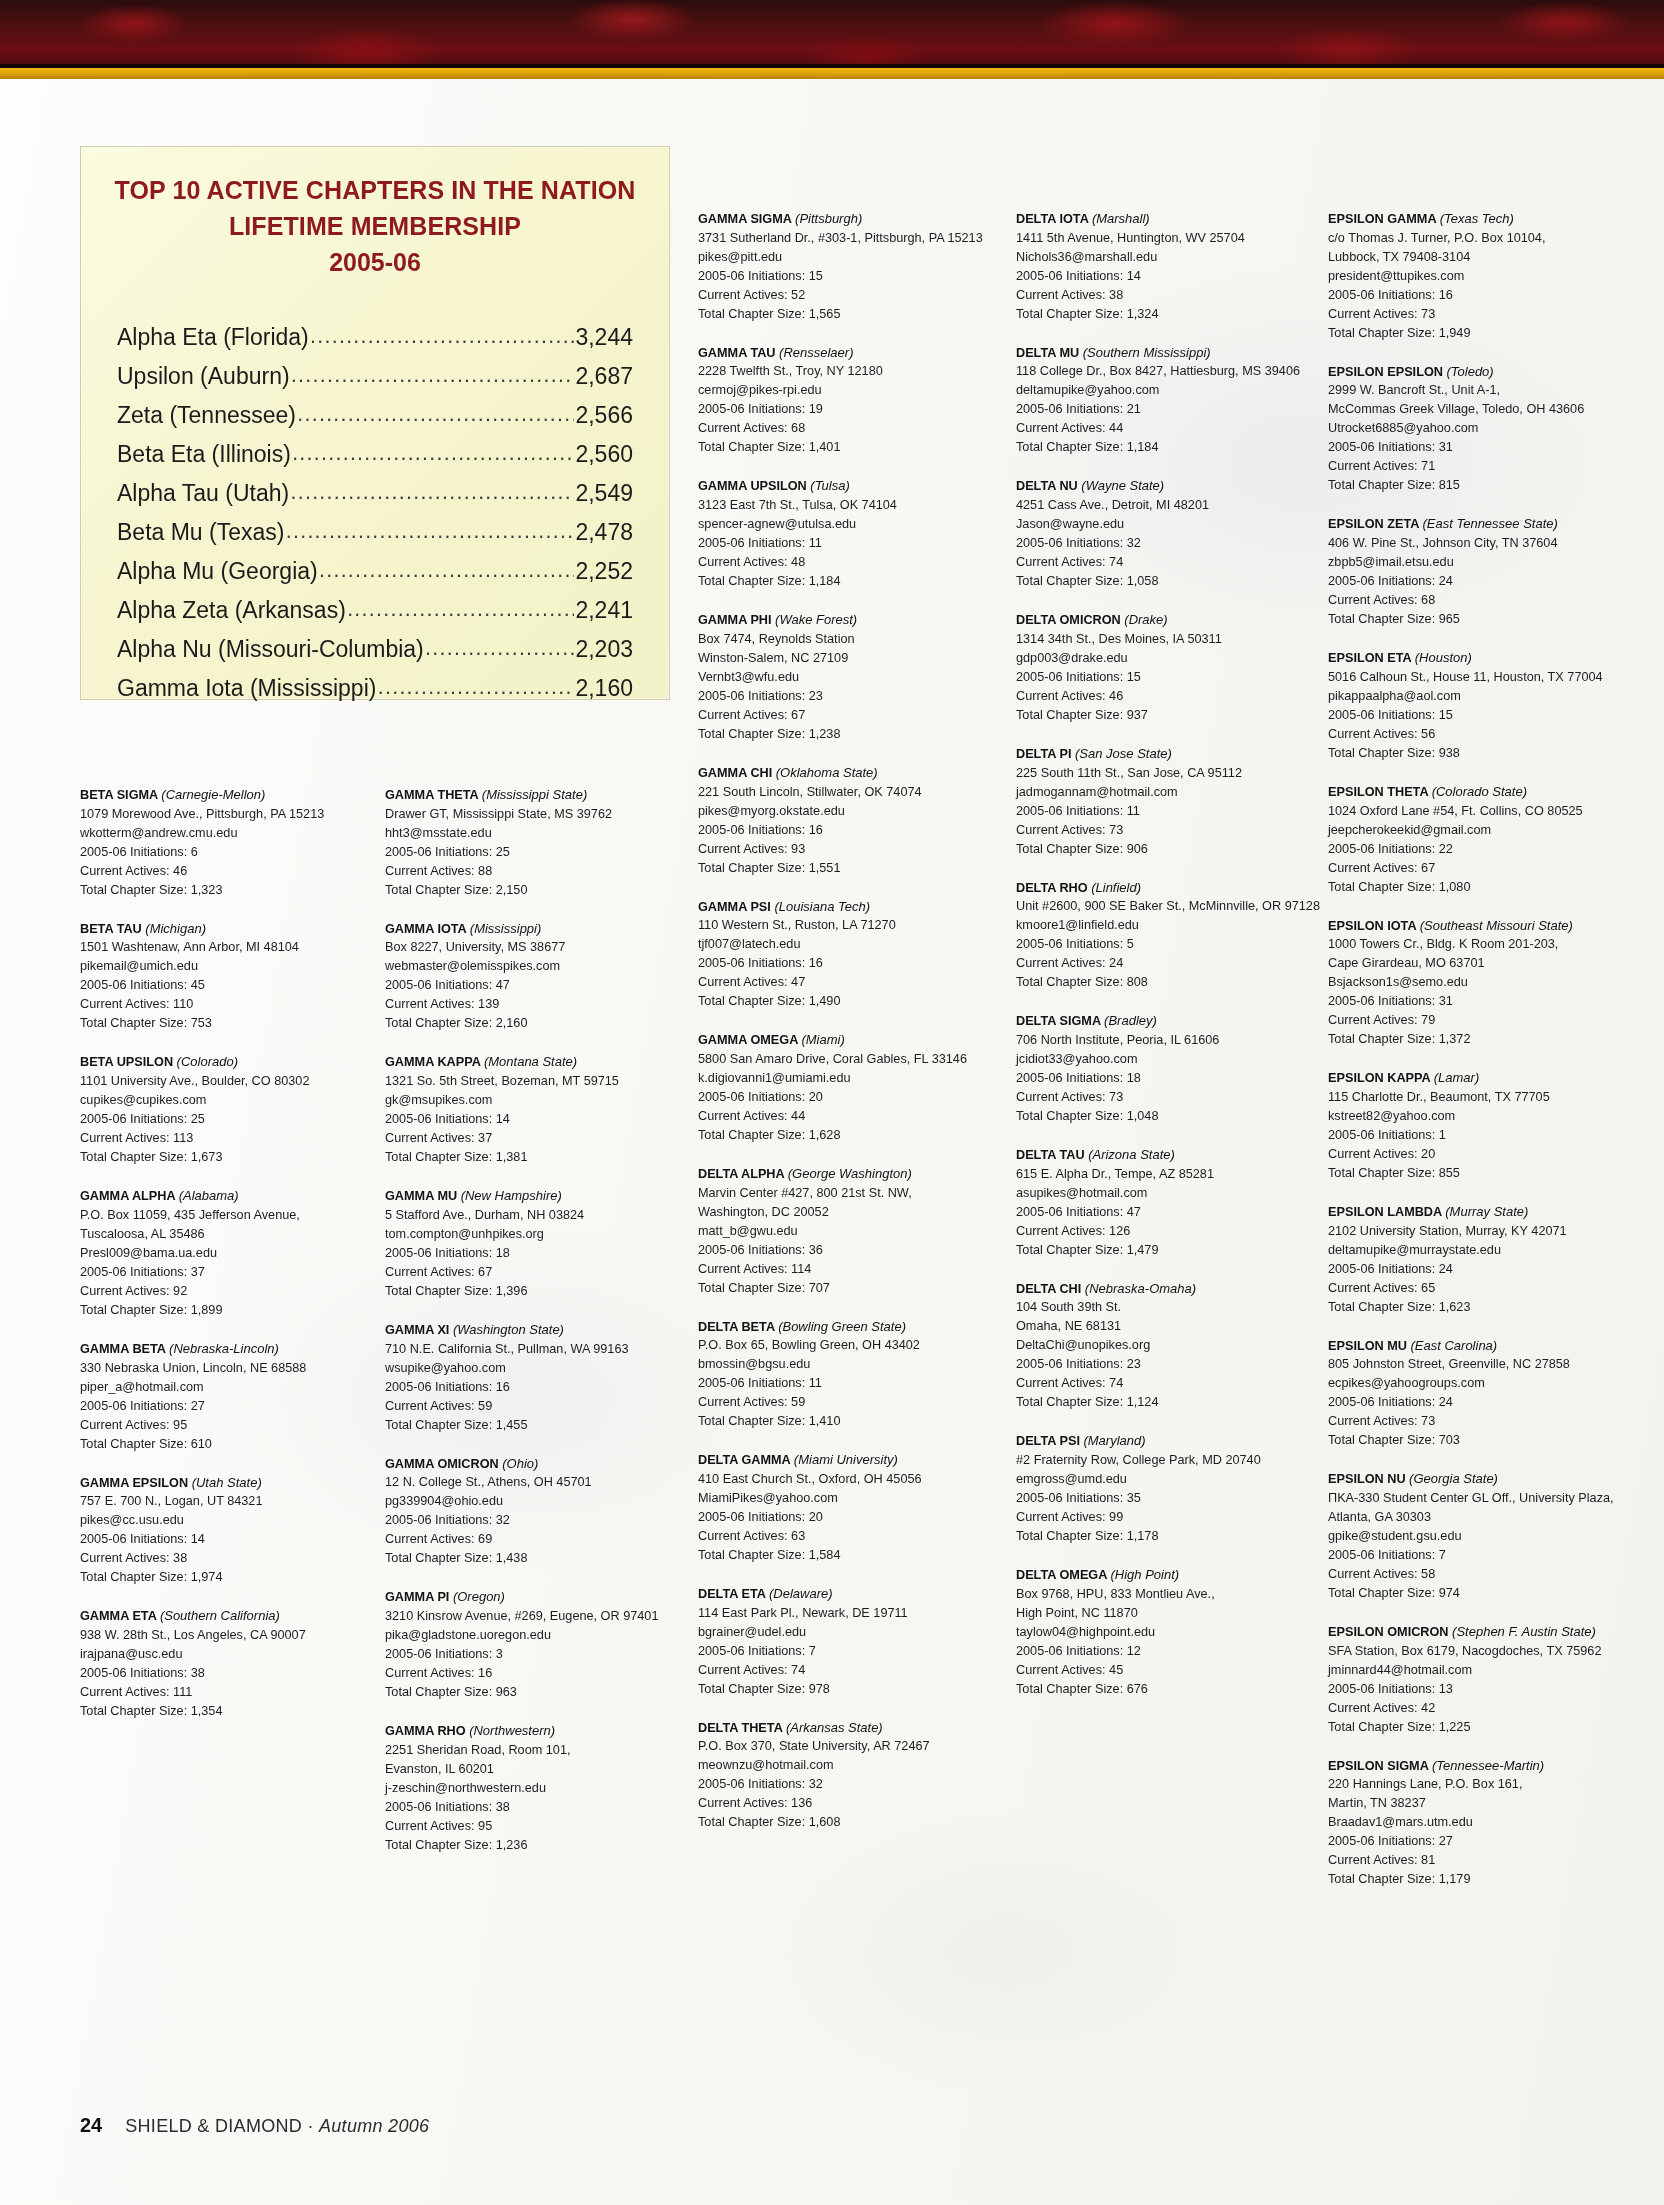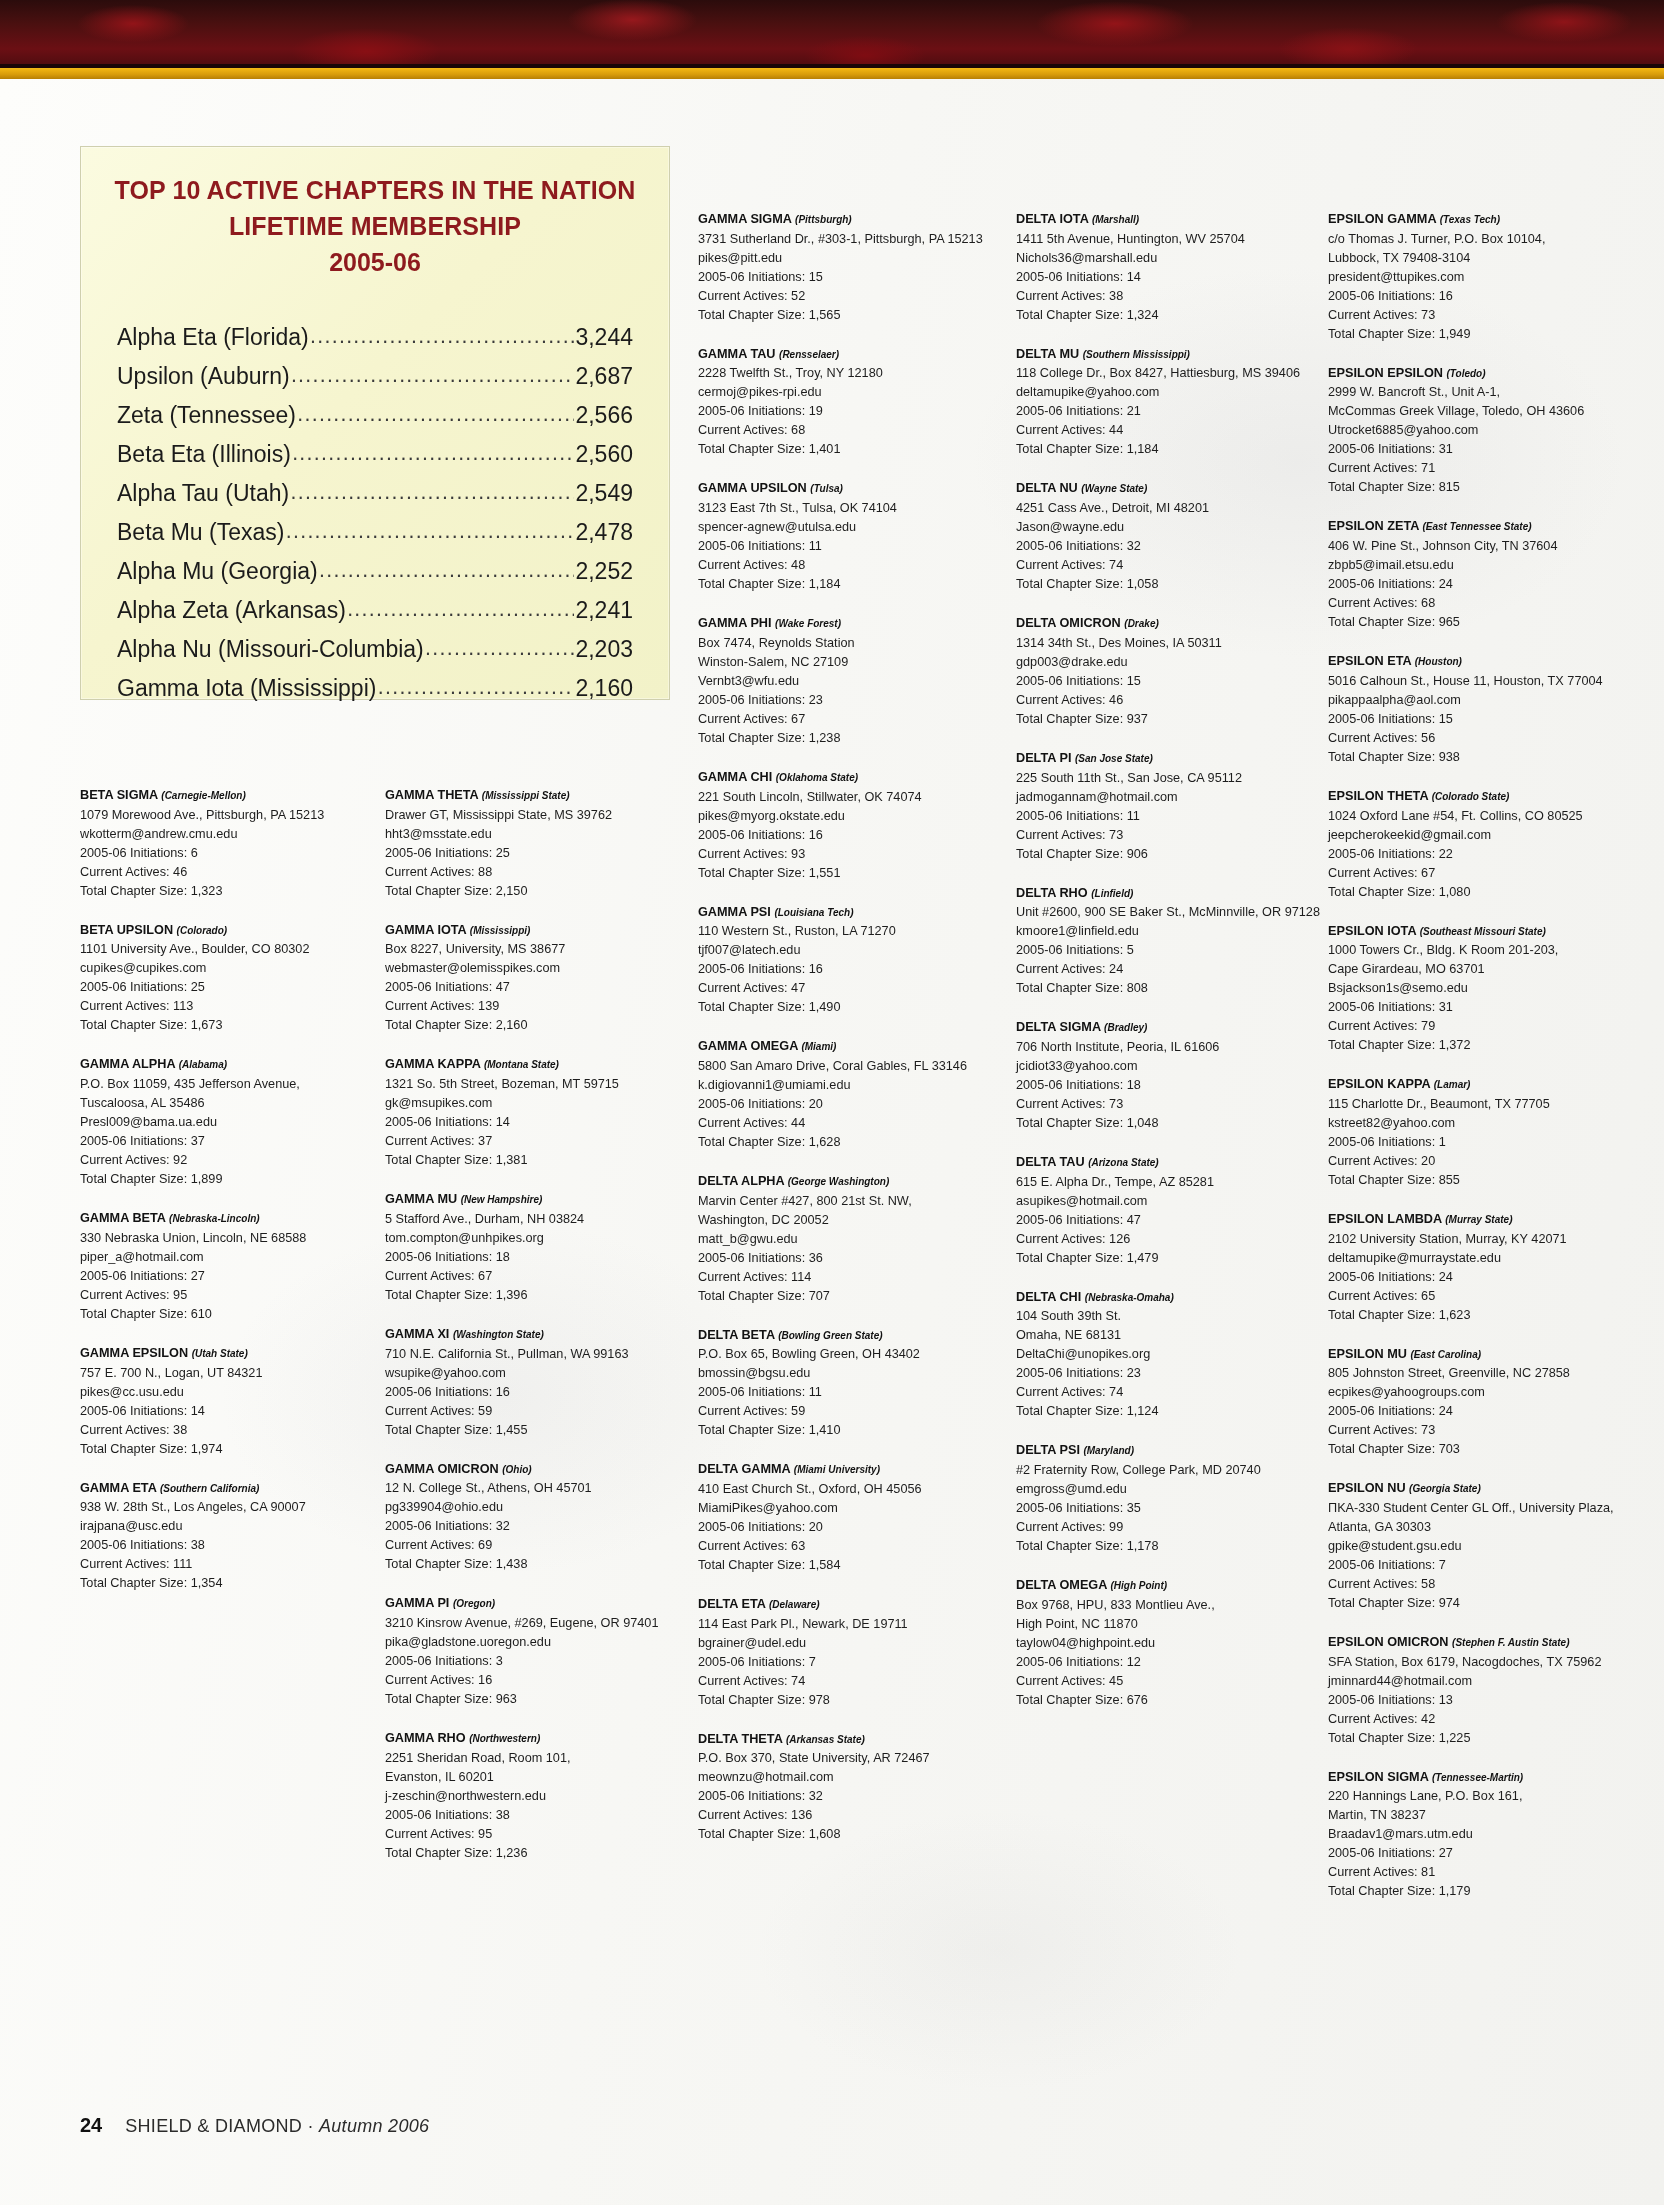--- a/index.html
+++ b/index.html
@@ -77,21 +77,21 @@
   .col-a{left:80px;width:287px;}
   .col-b{left:385px;width:287px;}
   .col-c{left:698px;width:300px;}
   .col-d{left:1016px;width:300px;}
   .col-e{left:1328px;width:313px;}
 
   .entry{margin-bottom:20px;}
   .entry .nm{
     font-size:12.7px;line-height:18.7px;color:#121212;font-weight:bold;
   }
-  .entry .nm i{font-weight:bold;font-style:italic;font-size:10px;}
+  .entry .nm i{font-weight:normal;font-style:italic;font-size:13px;}
   .entry .ln{
     font-size:12.7px;line-height:19px;color:#1d1d1d;
     white-space:nowrap;
   }
 
   
   .footer{
     position:absolute;left:80px;top:2035px;
     display:flex;align-items:baseline;gap:23px;
     color:#2b2b2b;
@@ -183,20 +183,28 @@
     <div class="col col-a" id="col-a" style="top:707px;">
         <div class="entry">
           <div class="nm"><span>BETA SIGMA</span> <i>(Carnegie-Mellon)</i></div>
           <div class="ln">1079 Morewood Ave., Pittsburgh, PA 15213</div>
           <div class="ln">wkotterm@andrew.cmu.edu</div>
           <div class="ln">2005-06 Initiations: 6</div>
           <div class="ln">Current Actives: 46</div>
           <div class="ln">Total Chapter Size: 1,323</div>
         </div>
         <div class="entry">
+          <div class="nm"><span>BETA TAU</span> <i>(Michigan)</i></div>
+          <div class="ln">1501 Washtenaw, Ann Arbor, MI 48104</div>
+          <div class="ln">pikemail@umich.edu</div>
+          <div class="ln">2005-06 Initiations: 45</div>
+          <div class="ln">Current Actives: 110</div>
+          <div class="ln">Total Chapter Size: 753</div>
+        </div>
+        <div class="entry">
           <div class="nm"><span>BETA UPSILON</span> <i>(Colorado)</i></div>
           <div class="ln">1101 University Ave., Boulder, CO 80302</div>
           <div class="ln">cupikes@cupikes.com</div>
           <div class="ln">2005-06 Initiations: 25</div>
           <div class="ln">Current Actives: 113</div>
           <div class="ln">Total Chapter Size: 1,673</div>
         </div>
         <div class="entry">
           <div class="nm"><span>GAMMA ALPHA</span> <i>(Alabama)</i></div>
           <div class="ln">P.O. Box 11059, 435 Jefferson Avenue,</div>

